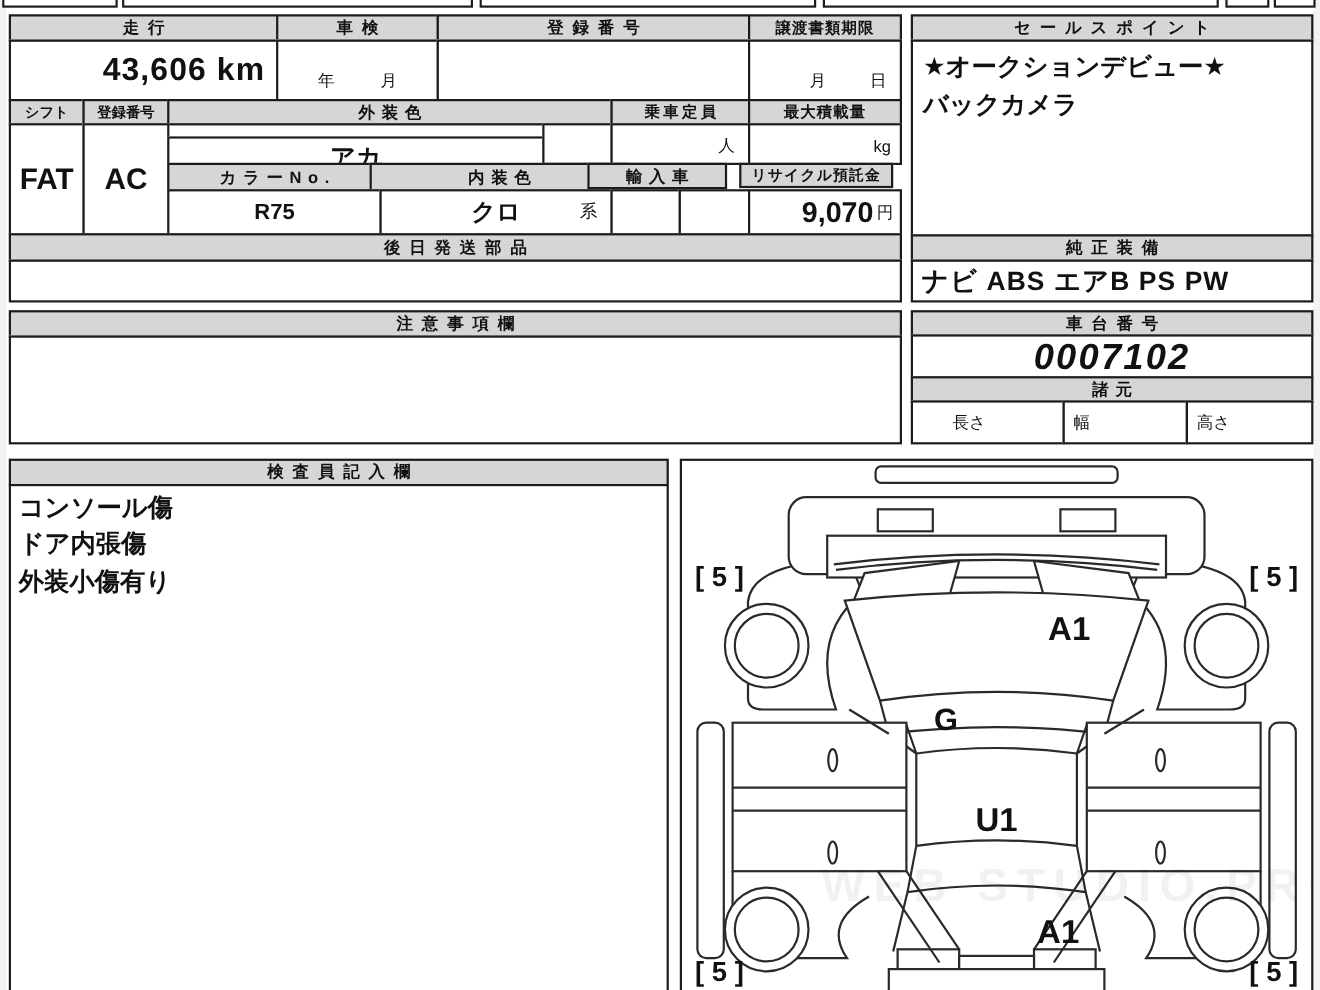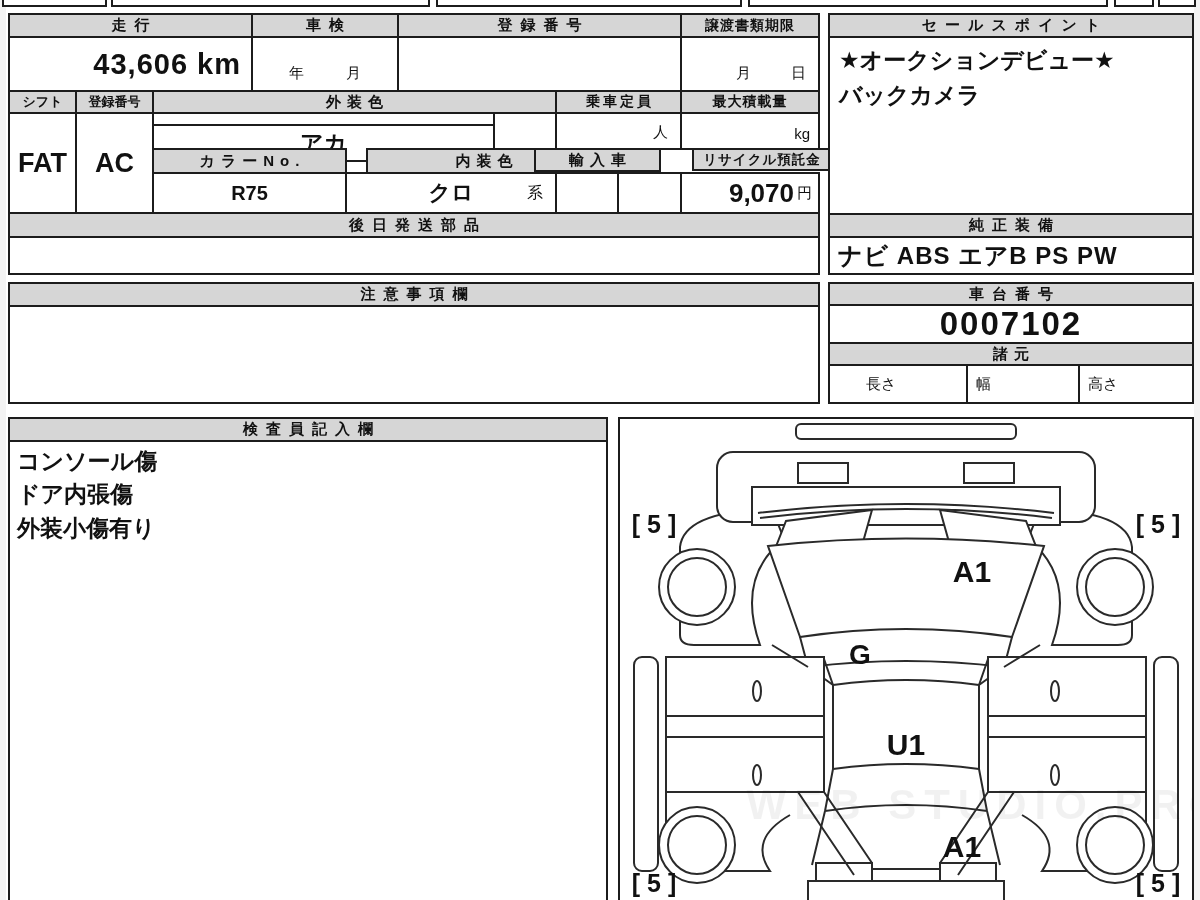--- a/index.html
+++ b/index.html
@@ -73,23 +73,23 @@
   <div class="c h ls0" style="left:680px;top:90px;width:140px;height:24px;font-size:14px;">最大積載量</div>
 
   <div class="c val bigcode" style="left:8px;top:112px;width:69px;height:102px;">FAT</div>
   <div class="c val bigcode" style="left:75px;top:112px;width:79px;height:102px;">AC</div>
   <div class="c val" style="left:152px;top:124px;width:343px;height:38px;font-size:23px;">アカ</div>
   <div class="c" style="left:493px;top:112px;width:64px;height:38px;"></div>
   <div class="c val unitcell" style="left:555px;top:112px;width:127px;height:38px;">人</div>
   <div class="c val unitcell" style="left:680px;top:112px;width:140px;height:38px;padding-right:8px;">kg</div>
 
   <div class="c h ls6" style="left:152px;top:148px;width:195px;height:26px;">カラーNo.</div>
-  <div class="c h ls6" style="left:366px;top:148px;width:236px;height:26px;">内装色</div>
+  <div class="c h ls6" style="left:336px;top:148px;width:236px;height:26px;">内装色</div>
   <div class="c h ls6" style="left:534px;top:148px;width:127px;height:24px;">輸入車</div>
-  <div class="c h ls0" style="left:692px;top:148px;width:140px;height:23px;font-size:13.5px;">リサイクル預託金</div>
+  <div class="c h ls0" style="left:672px;top:148px;width:140px;height:23px;font-size:13.5px;">リサイクル預託金</div>
 
   <div class="c val" style="left:152px;top:172px;width:195px;height:42px;font-size:20px;">R75</div>
   <div class="c val" style="left:345px;top:172px;width:212px;height:42px;font-size:22px;">
     <span>クロ</span>
     <span class="suffix">系</span>
   </div>
   <div class="c" style="left:555px;top:172px;width:64px;height:42px;"></div>
   <div class="c" style="left:617px;top:172px;width:65px;height:42px;"></div>
   <div class="c val recycleval" style="left:680px;top:172px;width:140px;height:42px;">
     <span>9,070</span>
@@ -104,21 +104,21 @@
     <div>★オークションデビュー★</div>
     <div>バックカメラ</div>
   </div>
   <div class="c h ls8" style="left:828px;top:213px;width:366px;height:25px;">純正装備</div>
   <div class="c val" style="left:828px;top:236px;width:366px;height:39px;justify-content:flex-start;padding-left:8px;font-size:24px;letter-spacing:1px;">ナビ ABS エアB PS PW</div>
 
   <div class="c h ls8" style="left:8px;top:282px;width:812px;height:25px;">注意事項欄</div>
   <div class="c" style="left:8px;top:305px;width:812px;height:99px;"></div>
 
   <div class="c h ls8" style="left:828px;top:282px;width:366px;height:24px;">車台番号</div>
-  <div class="c val" style="left:828px;top:304px;width:366px;height:40px;font-size:33px;letter-spacing:2px;">0007102</div>
+  <div class="c val" style="left:828px;top:304px;width:366px;height:40px;font-size:33px;letter-spacing:2px;font-style:italic;">0007102</div>
   <div class="c h ls6" style="left:828px;top:342px;width:366px;height:24px;">諸元</div>
   <div class="c dimlabel" style="left:828px;top:364px;width:140px;height:40px;padding-left:36px;">長さ</div>
   <div class="c dimlabel" style="left:966px;top:364px;width:114px;height:40px;">幅</div>
   <div class="c h ls8" style="left:8px;top:417px;width:600px;height:25px;">検査員記入欄</div>
 
   <div class="c dimlabel" style="left:1078px;top:364px;width:116px;height:40px;">高さ</div>
   <div class="c txtblock" style="left:8px;top:440px;width:600px;height:462px;line-height:1.45;padding:3px 7px;">
     <div>コンソール傷</div>
     <div>ドア内張傷</div>
     <div>外装小傷有り</div>

